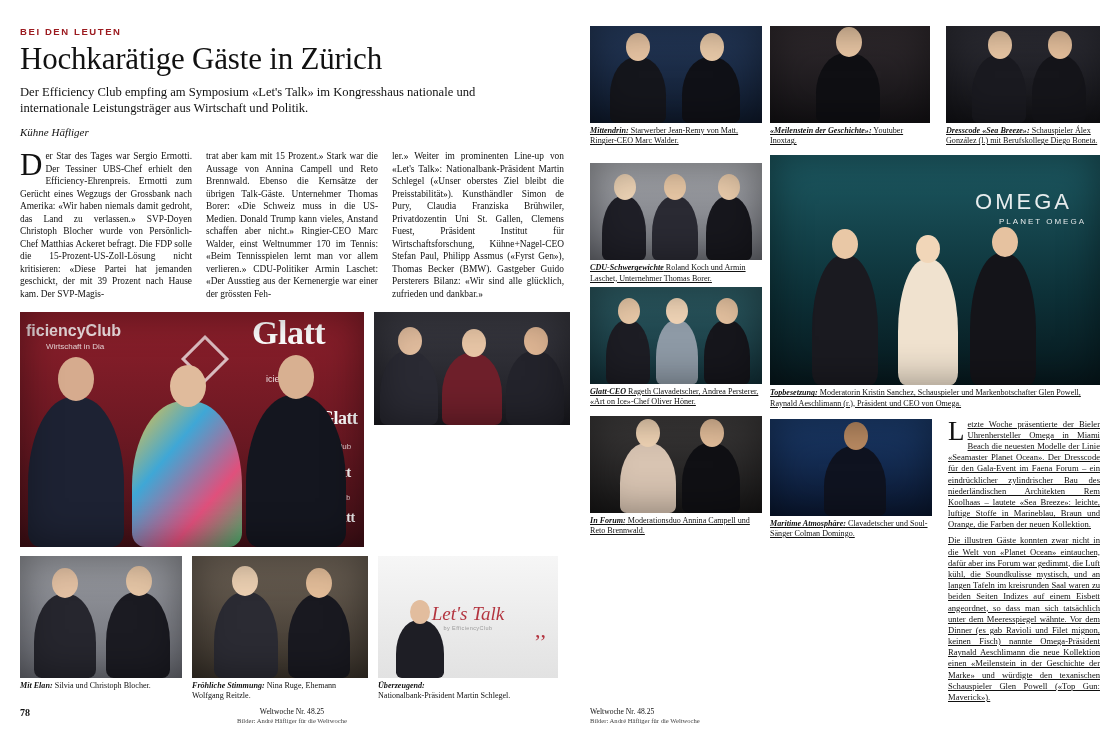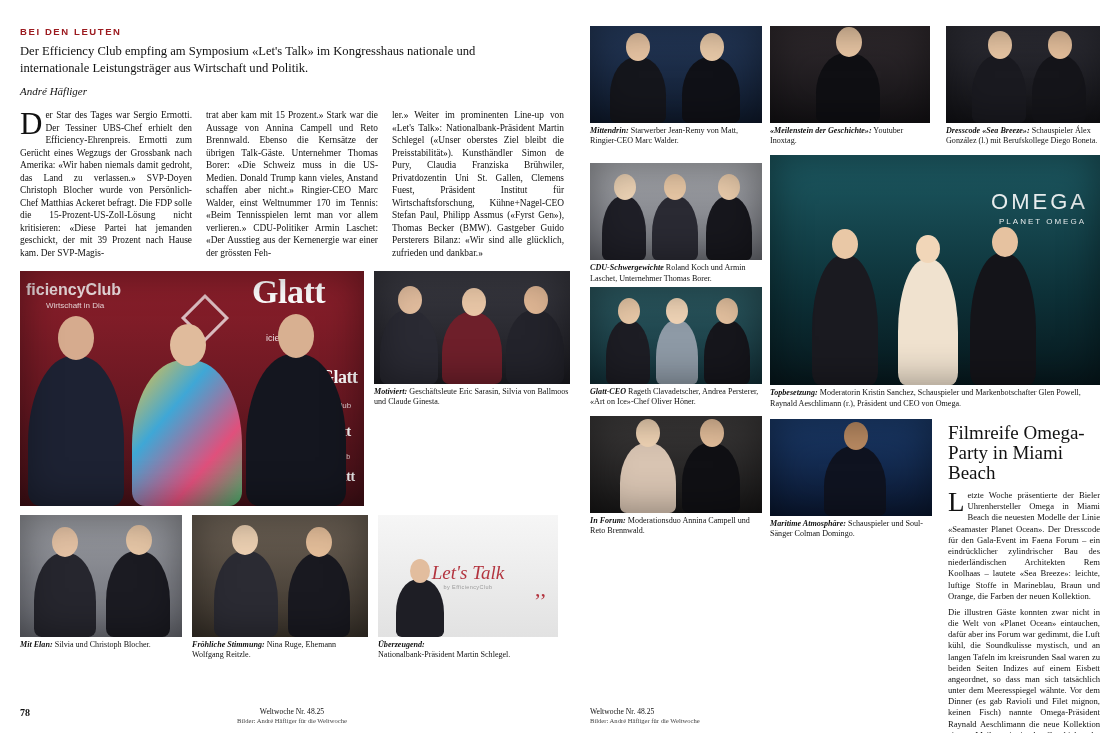--- a/index.html
+++ b/index.html
@@ -29,20 +29,21 @@
   .gutter {
     width: 4px;
     height: 733px;
     background: #fff;
   }
   .page-right {
     width: 518px;
     height: 733px;
     padding: 26px 6px 4px 8px;
     position: relative;
+    text-decoration: underline;
   }
 
   
   .kicker {
     color: #9c1b20;
     font-family: "Liberation Sans", sans-serif;
     font-size: 9.5px;
     font-weight: 700;
     letter-spacing: 1.6px;
     text-transform: uppercase;
@@ -227,22 +228,23 @@
 </style>
 </head>
 <body>
 
 <div class="page">
  <div class="spread">
 
   <div class="page-left">
 
     <div class="kicker">BEI DEN LEUTEN</div>
+    <h1 class="headline">Hochkarätige Gäste in Zürich</h1>
     <div class="standfirst">Der Efficiency Club empfing am Symposium «Let's Talk» im Kongresshaus nationale und internationale Leistungsträger aus Wirtschaft und Politik.</div>
-    <div class="byline">André Häfliger</div>
+    <div class="byline">Kühne Häfliger</div>
 
     <div class="bodycols">
       <div class="bodycol dropcap-wrap">
         <span class="dropcap">D</span>
         <span>er Star des Tages war Sergio Ermotti. Der Tessiner UBS-Chef erhielt den Efficiency-Ehrenpreis. Ermotti zum Gerücht eines Wegzugs der Grossbank nach Amerika: «Wir haben niemals damit gedroht, das Land zu verlassen.» SVP-Doyen Christoph Blocher wurde von Persönlich-Chef Matthias Ackeret befragt. Die FDP solle die 15-Prozent-US-Zoll-Lösung nicht kritisieren: «Diese Partei hat jemanden geschickt, der mit 39 Prozent nach Hause kam. Der SVP-Magis-</span>
       </div>
       <div class="bodycol">
         <span>trat aber kam mit 15 Prozent.» Stark war die Aussage von Annina Campell und Reto Brennwald. Ebenso die Kernsätze der übrigen Talk-Gäste. Unternehmer Thomas Borer: «Die Schweiz muss in die US-Medien. Donald Trump kann vieles, Anstand schaffen aber nicht.» Ringier-CEO Marc Walder, einst Weltnummer 170 im Tennis: «Beim Tennisspielen lernt man vor allem verlieren.» CDU-Politiker Armin Laschet: «Der Ausstieg aus der Kernenergie war einer der grössten Feh-</span>
       </div>
       <div class="bodycol">
@@ -279,21 +281,20 @@
         <div class="photo ph-dark" style="width:196px;height:113px;">
           <div style="position:absolute;inset:0;background:linear-gradient(180deg,#3a3a42 0%,#1c1c22 100%);"></div>
           <div class="ppl" style="left:6px;width:58px;height:74px;background:#2a2a33;"></div>
           <div class="head" style="left:24px;bottom:70px;width:24px;height:28px;background:#e2bd9e;"></div>
           <div class="ppl" style="left:68px;width:60px;height:72px;background:#6e1f2a;"></div>
           <div class="head" style="left:88px;bottom:68px;width:24px;height:28px;background:#e8c6a6;"></div>
           <div class="ppl" style="left:132px;width:58px;height:74px;background:#23232b;"></div>
           <div class="head" style="left:150px;bottom:70px;width:24px;height:28px;background:#dfb694;"></div>
           <div class="vig"></div>
         </div>
-        <div class="cap"><b>Motiviert:</b><span> Geschäftsleute Eric Sarasin, Silvia von Ballmoos und Claude Ginesta.</span></div>
       </div>
     </div>
 
     <div class="lp-row2">
       <div class="lp-q">
         <div class="photo ph-grey" style="width:162px;height:122px;">
           <div style="position:absolute;inset:0;background:linear-gradient(180deg,#9a9ca2 0%,#6c6e76 100%);"></div>
           <div class="ppl" style="left:14px;width:62px;height:84px;background:#26262e;"></div>
           <div class="head" style="left:32px;bottom:80px;width:26px;height:30px;background:#e4c2a4;"></div>
           <div class="ppl" style="left:86px;width:64px;height:86px;background:#1b1b22;"></div>
@@ -422,47 +423,46 @@
               <div class="head" style="left:102px;bottom:64px;width:24px;height:28px;background:#e4bf9c;"></div>
               <div class="vig"></div>
             </div>
             <div class="cap"><b>Dresscode «Sea Breeze»:</b><span> Schauspieler Álex González (l.) mit Berufskollege Diego Boneta.</span></div>
           </div>
         </div>
 
         <div style="margin-top:9px;">
           <div class="photo ph-teal" style="width:330px;height:230px;">
             <div style="position:absolute;inset:0;background:linear-gradient(180deg,#1d5a63 0%,#0d3138 60%,#07181d 100%);"></div>
-            <div class="omega-txt" style="right:12px;top:34px;font-size:22px;">OMEGA</div>
+            <div class="omega-txt" style="right:28px;top:34px;font-size:22px;">OMEGA</div>
             <div class="omega-txt" style="right:14px;top:62px;font-size:8px;letter-spacing:2px;">PLANET OMEGA</div>
             <div class="ppl" style="left:42px;width:66px;height:130px;background:#1a1a20;"></div>
             <div class="head" style="left:62px;bottom:126px;width:26px;height:30px;background:#e9c8a6;"></div>
             <div class="ppl" style="left:128px;width:60px;height:126px;background:#f0e2cf;"></div>
             <div class="head" style="left:146px;bottom:122px;width:24px;height:28px;background:#f1d6b8;"></div>
             <div class="ppl" style="left:200px;width:66px;height:132px;background:#141419;"></div>
             <div class="head" style="left:222px;bottom:128px;width:26px;height:30px;background:#e6c2a0;"></div>
             <div class="vig"></div>
           </div>
           <div class="cap"><b>Topbesetzung:</b><span> Moderatorin Kristin Sanchez, Schauspieler und Markenbotschafter Glen Powell, Raynald Aeschlimann (r.), Präsident und CEO von Omega.</span></div>
         </div>
 
         <div class="rp-sub" style="margin-top:10px;">
           <div style="width:162px;">
             <div class="photo ph-blue" style="width:162px;height:97px;">
               <div style="position:absolute;inset:0;background:linear-gradient(180deg,#1b3b6b 0%,#0a1730 100%);"></div>
               <div class="ppl" style="left:54px;width:62px;height:70px;background:#0f1320;"></div>
               <div class="head" style="left:74px;bottom:66px;width:24px;height:28px;background:#b98a62;"></div>
               <div class="vig"></div>
             </div>
-            <div class="cap"><b>Maritime Atmosphäre:</b><span> Schauspieler und Soul-Sänger Colman Domingo.</span></div>
+            <div class="cap"><b>Maritime Atmosphäre:</b><span> Clavadetscher und Soul-Sänger Colman Domingo.</span></div>
 
           </div>
 
           <div style="width:160px;margin-left:8px;">
-            <h2 class="sub-headline">Filmreife Omega-Party in Miami Beach</h2>
             <div class="rcol-text">
               <p>
                 <span class="dropcap">L</span><span>etzte Woche präsentierte der Bieler Uhrenhersteller Omega in Miami Beach die neuesten Modelle der Linie «Seamaster Planet Ocean». Der Dresscode für den Gala-Event im Faena Forum – ein eindrücklicher zylindrischer Bau des niederländischen Architekten Rem Koolhaas – lautete «Sea Breeze»: leichte, luftige Stoffe in Marineblau, Braun und Orange, die Farben der neuen Kollektion.</span>
               </p>
               <p><span>Die illustren Gäste konnten zwar nicht in die Welt von «Planet Ocean» eintauchen, dafür aber ins Forum war gedimmt, die Luft kühl, die Soundkulisse mystisch, und an langen Tafeln im kreisrunden Saal waren zu beiden Seiten Indizes auf einem Eisbett angeordnet, so dass man sich tatsächlich unter dem Meeresspiegel wähnte. Vor dem Dinner (es gab Ravioli und Filet mignon, keinen Fisch) nannte Omega-Präsident Raynald Aeschlimann die neue Kollektion einen «Meilenstein in der Geschichte der Marke» und würdigte den texanischen Schauspieler Glen Powell («Top Gun: Maverick»).</span> </p>
             </div>
           </div>
         </div>
       </div>
     </div>

